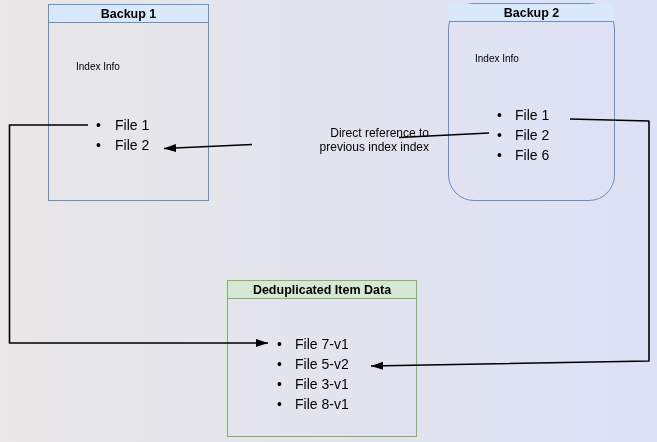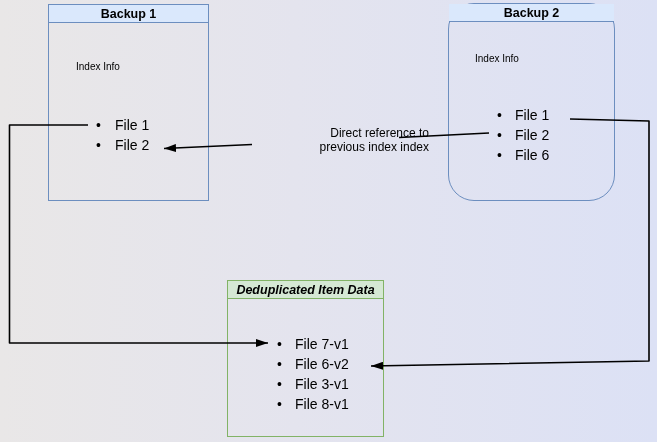--- a/index.html
+++ b/index.html
@@ -70,31 +70,31 @@
     <div class="file-item">
       <span class="bullet">•</span>
       <span>File 2</span>
     </div>
     <div class="file-item">
       <span class="bullet">•</span>
       <span>File 6</span>
     </div>
   </div>
 
-  <div class="node green" style="left:227px; top:280px; width:157px; height:157px;font-style:italic;">
+  <div class="node green" style="left:227px; top:280px; width:190px; height:157px;">
     <div class="node-header">Deduplicated Item Data</div>
   </div>
   <div class="file-list dd" style="left:277px; top:334px;">
     <div class="file-item">
       <span class="bullet">•</span>
       <span>File 7-v1</span>
     </div>
     <div class="file-item">
       <span class="bullet">•</span>
-      <span>File 6-v2</span>
+      <span>File 5-v2</span>
     </div>
     <div class="file-item">
       <span class="bullet">•</span>
       <span>File 3-v1</span>
     </div>
     <div class="file-item">
       <span class="bullet">•</span>
       <span>File 8-v1</span>
     </div>
   </div>

